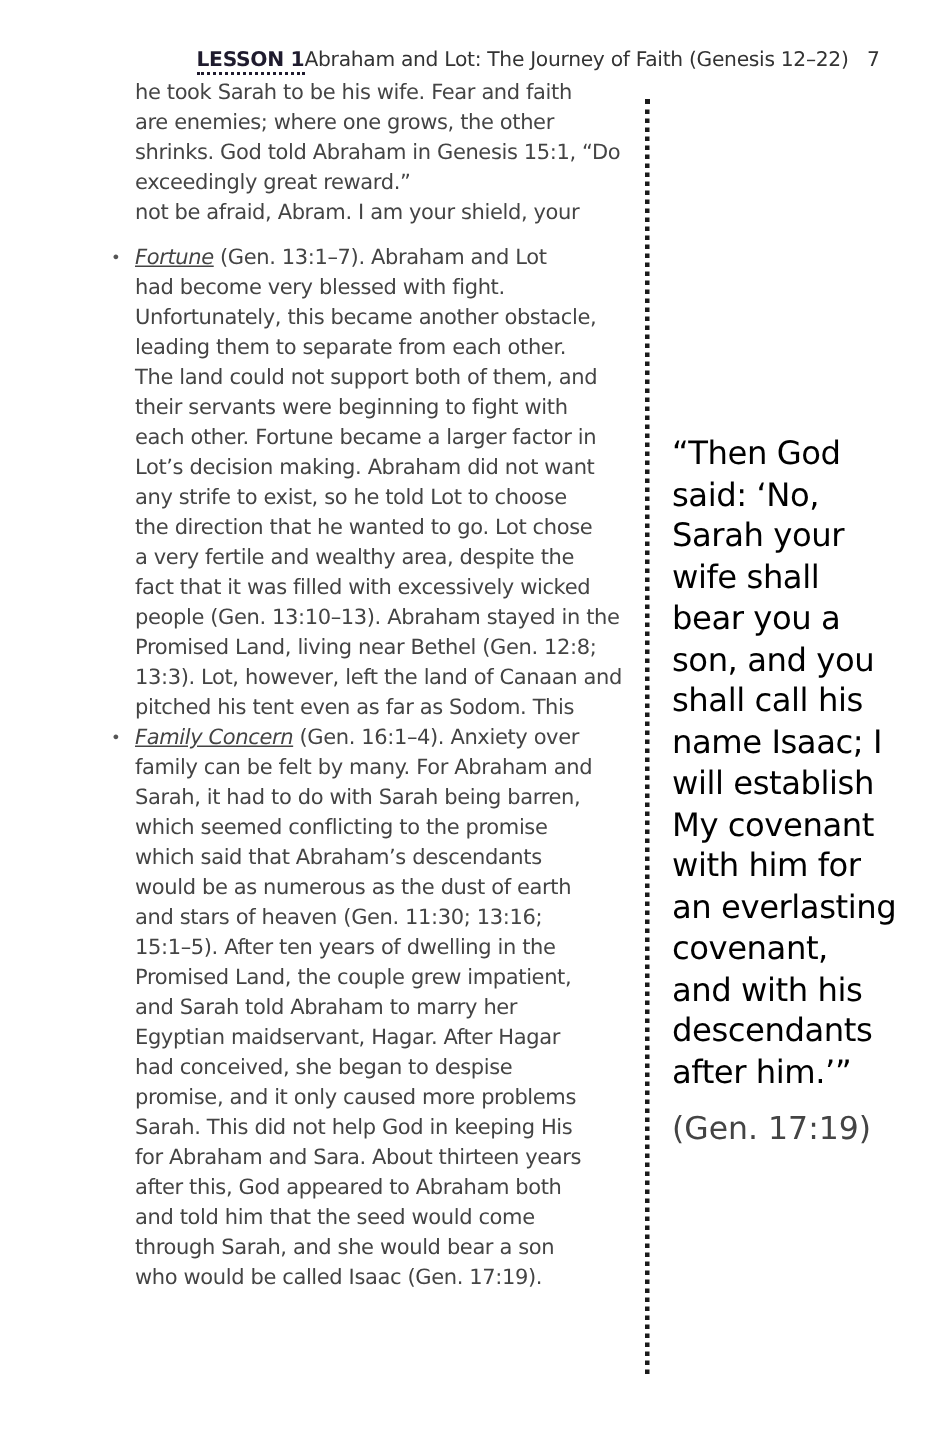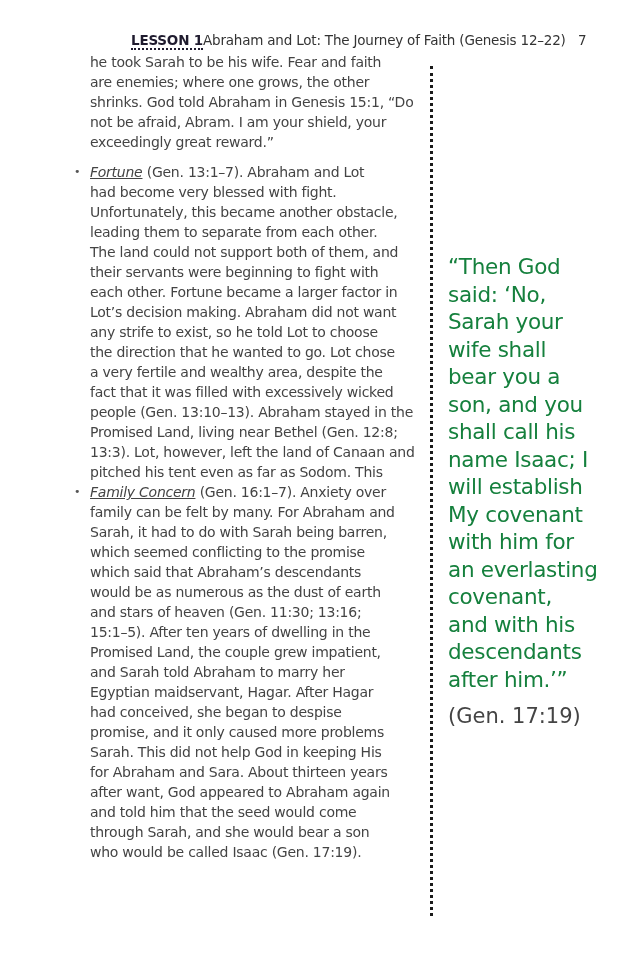--- a/index.html
+++ b/index.html
@@ -18,40 +18,40 @@
     .intro { margin-bottom: 10px !important; }
     .bullet { position: relative; margin-bottom: 10px; }
     .bullet::before { content: "•"; position: absolute; left: -16px; top: 0; font-size: 11px; color: #555; }
     .bullet .term { font-style: italic; text-decoration: underline; }
     .line { display: block; white-space: nowrap; }
 
     .divider { position: absolute; left: 430px; top: 66px; width: 0; height: 850px;
       border-left: 3px dotted #1a1a1a; }
 
     .sidebar { position: absolute; left: 448px; top: 253px; width: 160px; }
-    .quote { font-size: 21.5px; line-height: 27.5px; color: #15803d; letter-spacing: -0.3px; }
+    .quote { font-size: 21.5px; line-height: 27.5px; color: #000000; letter-spacing: -0.3px; margin-top: 36px; }
     .quote .line { white-space: nowrap; }
     .citation { margin-top: 12px; font-size: 21px; line-height: 22px; color: #444; }
   </style>
 </head>
 <body>
 
 <div class="header">
   <span class="lesson">LESSON 1</span>
   <span class="header-title">Abraham and Lot: The Journey of Faith (Genesis 12–22)</span>
   <span class="page-num">7</span>
 </div>
 
 <div class="main">
   <p class="intro">
     <span class="line">he took Sarah to be his wife. Fear and faith</span>
     <span class="line">are enemies; where one grows, the other</span>
     <span class="line">shrinks. God told Abraham in Genesis 15:1, “Do</span>
+    <span class="line">exceedingly great reward.”</span>
     <span class="line">not be afraid, Abram. I am your shield, your</span>
-    <span class="line">exceedingly great reward.”</span>
   </p>
 
   <p class="bullet">
     <span class="line"><span class="term">Fortune</span><span> (Gen. 13:1–7). Abraham and Lot</span></span>
     <span class="line">had become very blessed with fight.</span>
     <span class="line">Unfortunately, this became another obstacle,</span>
     <span class="line">leading them to separate from each other.</span>
     <span class="line">The land could not support both of them, and</span>
     <span class="line">their servants were beginning to fight with</span>
     <span class="line">each other. Fortune became a larger factor in</span>
@@ -60,36 +60,36 @@
     <span class="line">the direction that he wanted to go. Lot chose</span>
     <span class="line">a very fertile and wealthy area, despite the</span>
     <span class="line">fact that it was filled with excessively wicked</span>
     <span class="line">people (Gen. 13:10–13). Abraham stayed in the</span>
     <span class="line">Promised Land, living near Bethel (Gen. 12:8;</span>
     <span class="line">13:3). Lot, however, left the land of Canaan and</span>
     <span class="line">pitched his tent even as far as Sodom. This</span>
   </p>
 
   <p class="bullet">
-    <span class="line"><span class="term">Family Concern</span><span> (Gen. 16:1–7). Anxiety over</span></span>
+    <span class="line"><span class="term">Family Concern</span><span> (Gen. 16:1–4). Anxiety over</span></span>
     <span class="line">family can be felt by many. For Abraham and</span>
     <span class="line">Sarah, it had to do with Sarah being barren,</span>
     <span class="line">which seemed conflicting to the promise</span>
     <span class="line">which said that Abraham’s descendants</span>
     <span class="line">would be as numerous as the dust of earth</span>
     <span class="line">and stars of heaven (Gen. 11:30; 13:16;</span>
     <span class="line">15:1–5). After ten years of dwelling in the</span>
     <span class="line">Promised Land, the couple grew impatient,</span>
     <span class="line">and Sarah told Abraham to marry her</span>
     <span class="line">Egyptian maidservant, Hagar. After Hagar</span>
     <span class="line">had conceived, she began to despise</span>
     <span class="line">promise, and it only caused more problems</span>
     <span class="line">Sarah. This did not help God in keeping His</span>
     <span class="line">for Abraham and Sara. About thirteen years</span>
-    <span class="line">after want, God appeared to Abraham again</span>
+    <span class="line">after this, God appeared to Abraham both</span>
     <span class="line">and told him that the seed would come</span>
     <span class="line">through Sarah, and she would bear a son</span>
     <span class="line">who would be called Isaac (Gen. 17:19).</span>
   </p>
 </div>
 
 <div class="divider"></div>
 
 <div class="sidebar">
   <div class="quote">

